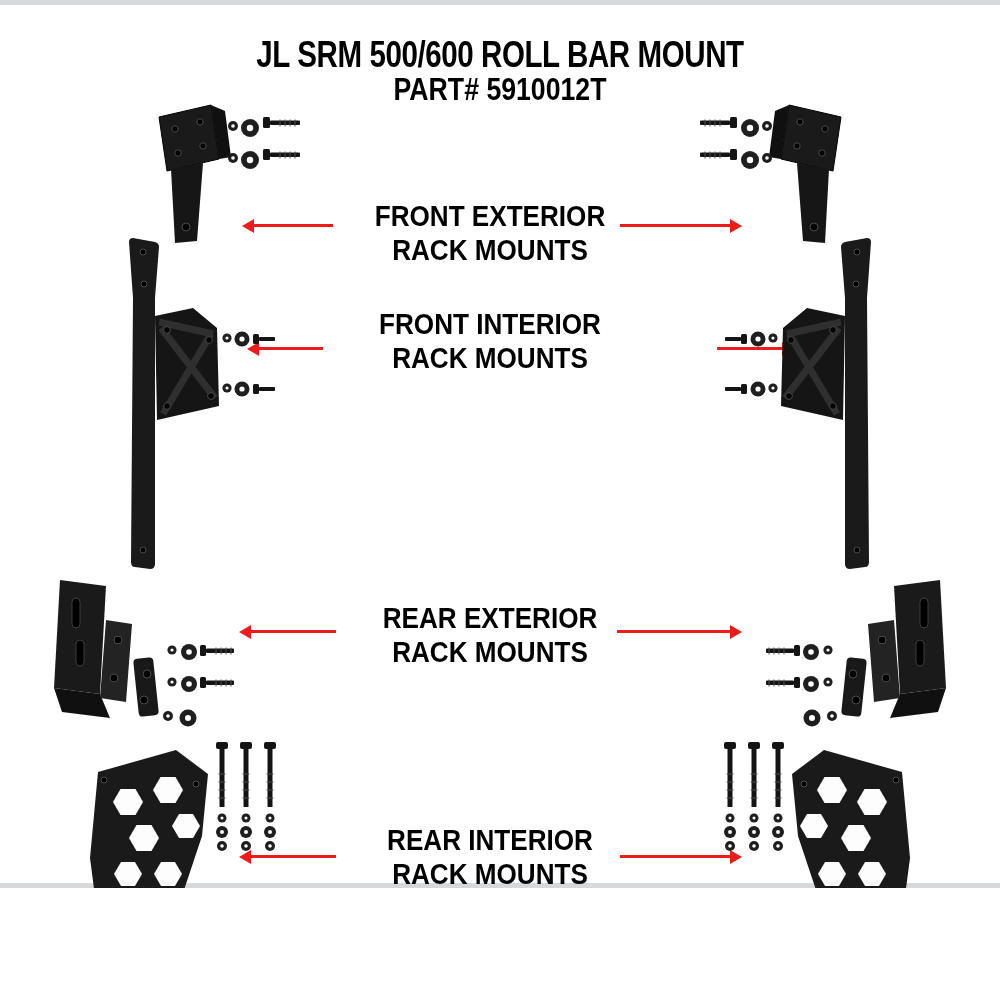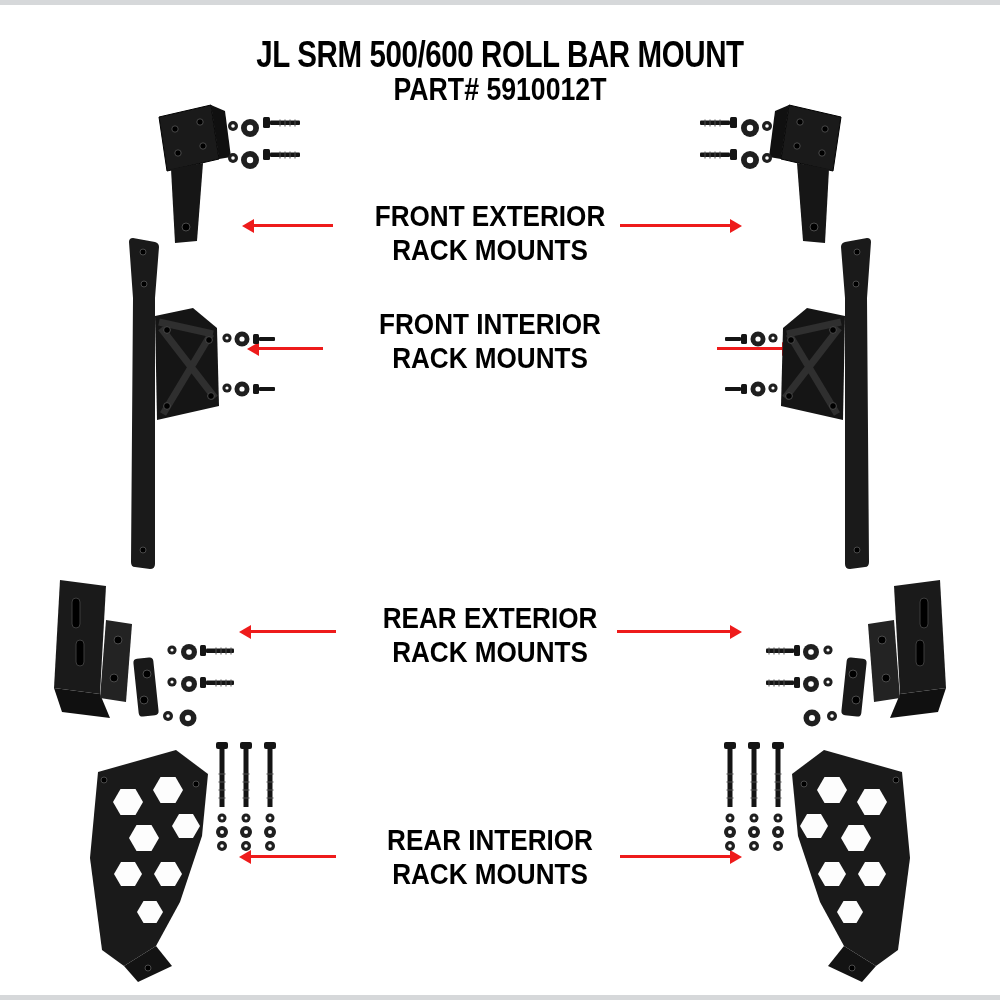--- a/index.html
+++ b/index.html
@@ -1,18 +1,18 @@
 <!DOCTYPE html>
 <html style="--arrow: #ee1b1b; --text: #000000; --background: #ffffff; --part: #1a1a1a;"><head>
 <meta charset="utf-8">
 <style>
   *{margin:0;padding:0;box-sizing:border-box}
   html,body{width:1000px;height:1000px;background:var(--background,#ffffff);
     font-family:"Liberation Sans",sans-serif;color:var(--text,#000);}
-  .canvas{position:relative;width:1000px;height:1000px;overflow:hidden;background:var(--background,#fff)}
+  .canvas{position:relative;width:1000px;height:888px;overflow:hidden;background:var(--background,#fff)}
   .edge{position:absolute;left:0;width:1000px;height:5px;background:#d6d8da}
   .edge.top{top:0}.edge.bottom{bottom:0}
 
   .title{position:absolute;left:0;top:34px;width:1000px;text-align:center;
     font-size:36px;font-weight:700;letter-spacing:-.5px;transform:scaleX(.82);white-space:nowrap}
   .subtitle{position:absolute;left:0;top:72px;width:1000px;text-align:center;
     font-size:31px;font-weight:700;transform:scaleX(.86);white-space:nowrap}
 
   .label{position:absolute;width:400px;text-align:center;font-size:29px;line-height:34px;
     font-weight:700;transform:scaleX(.9);white-space:nowrap}

